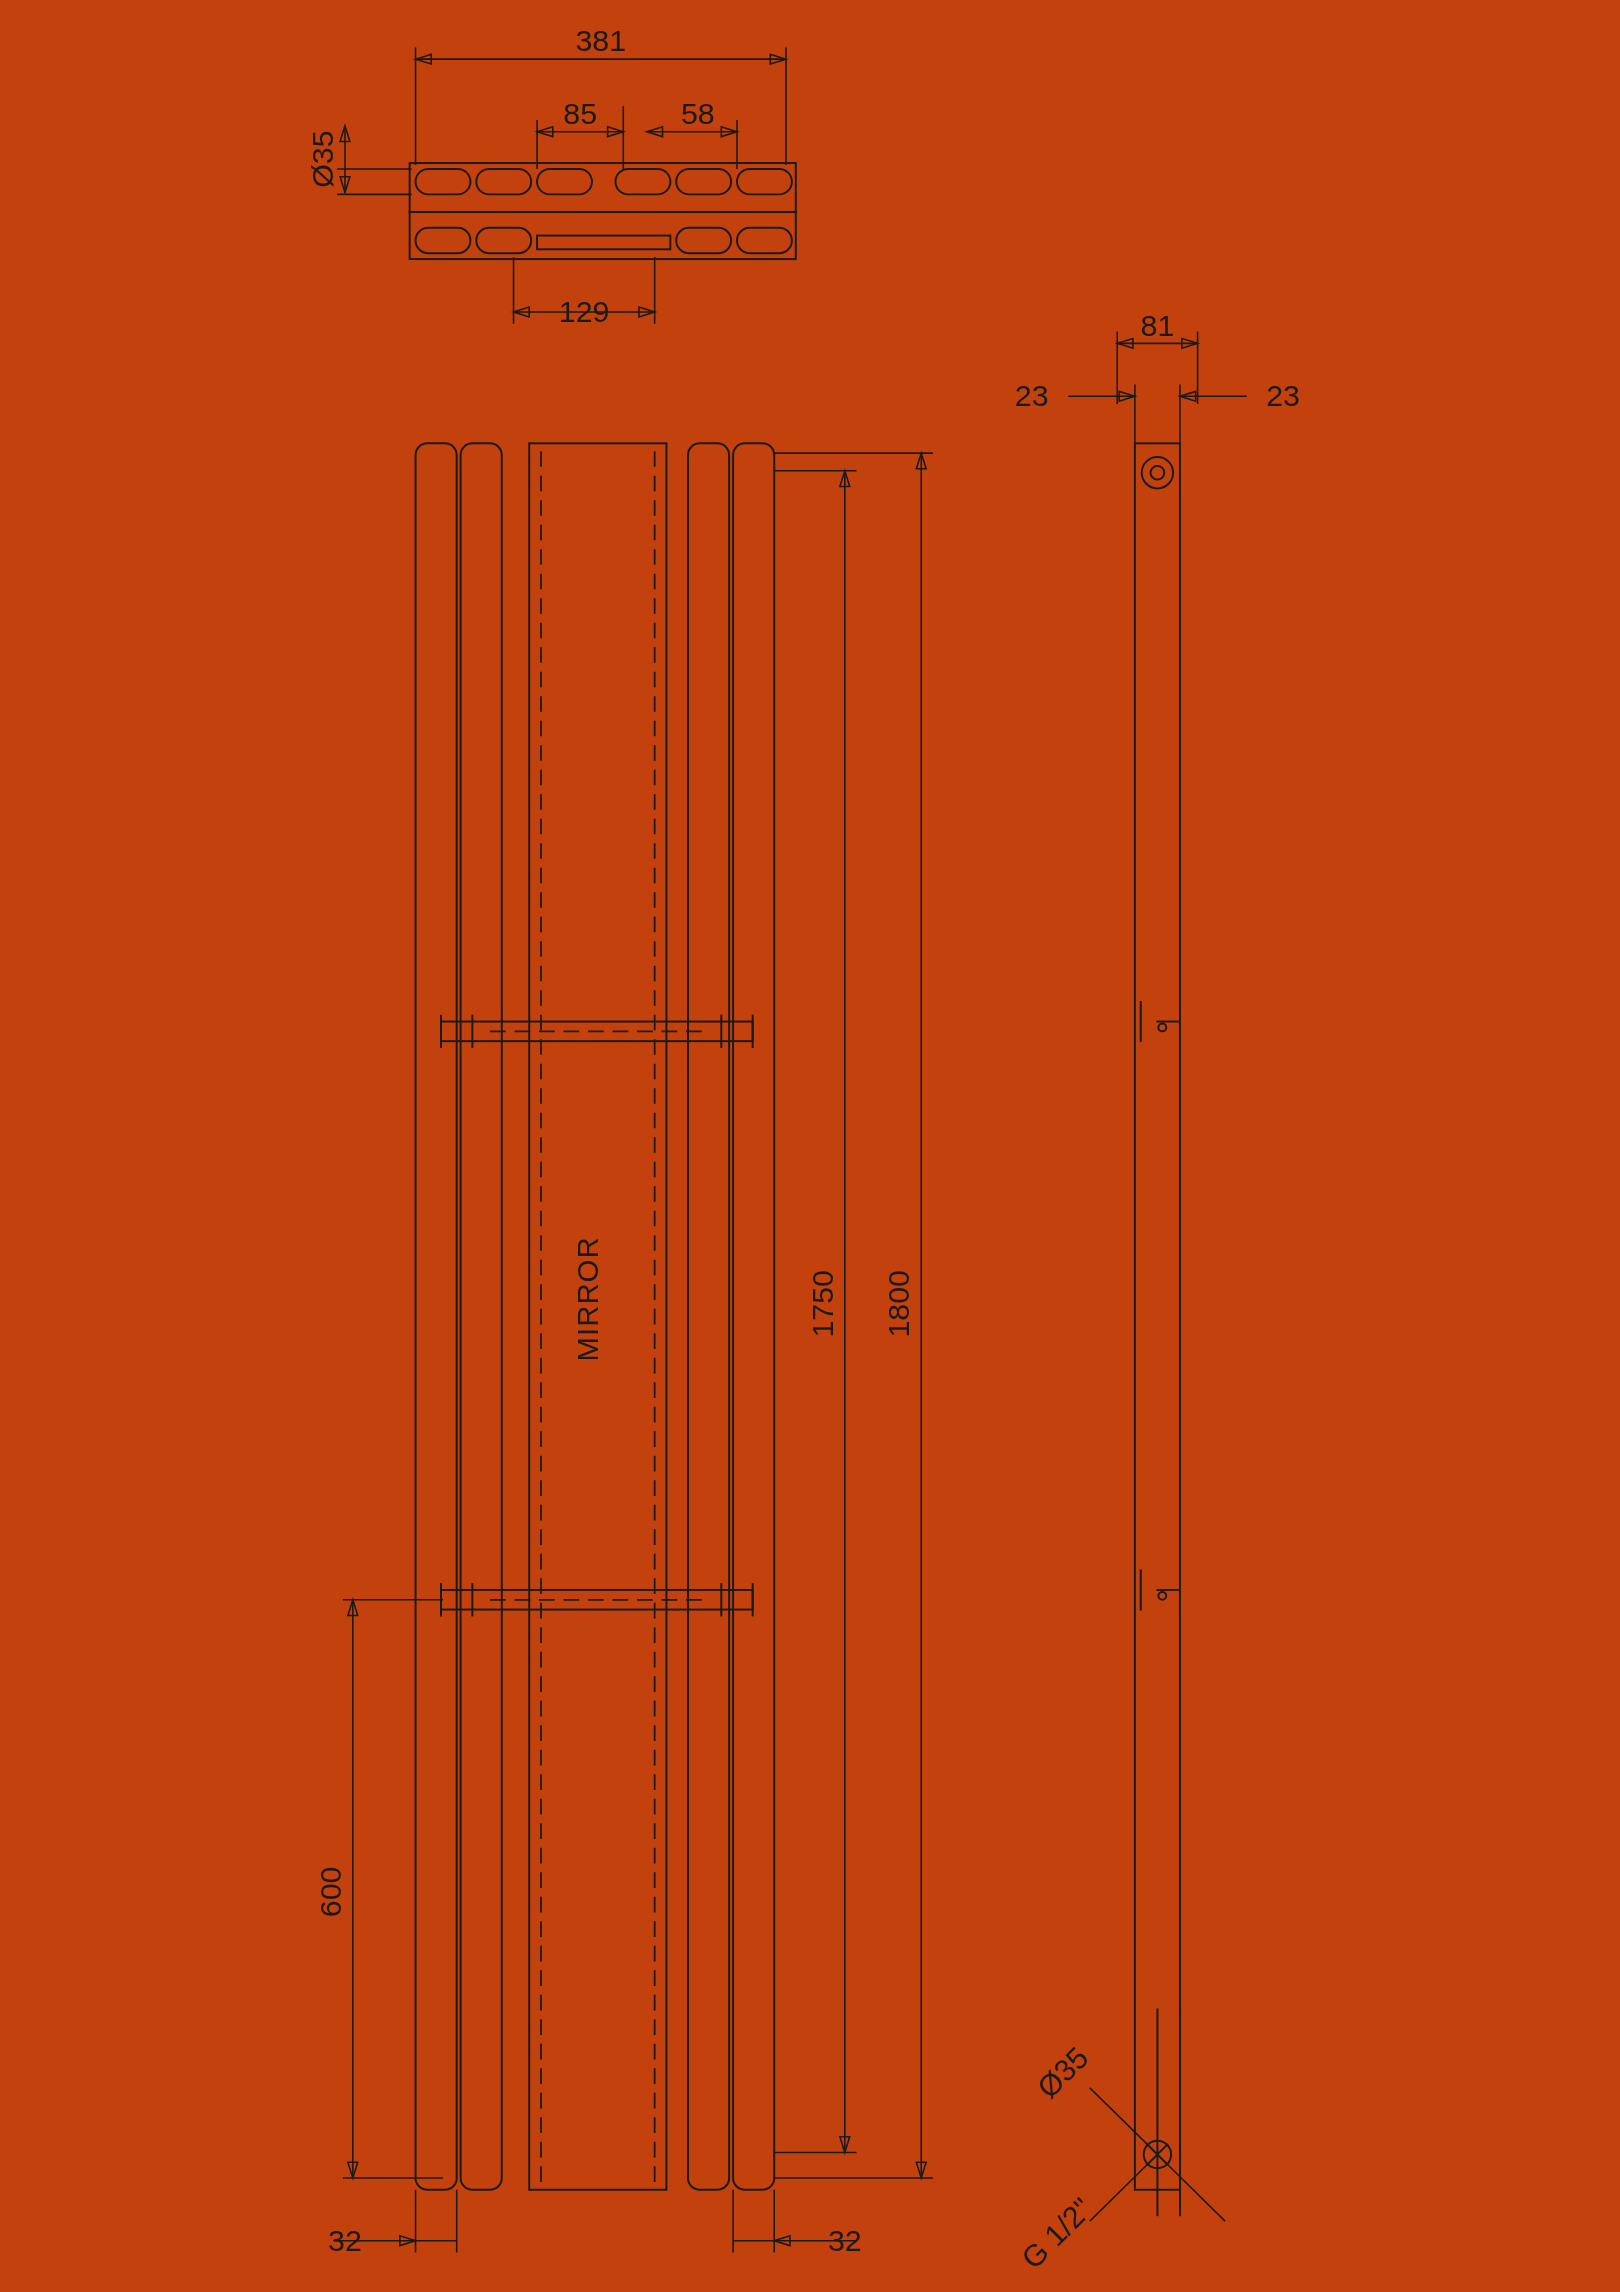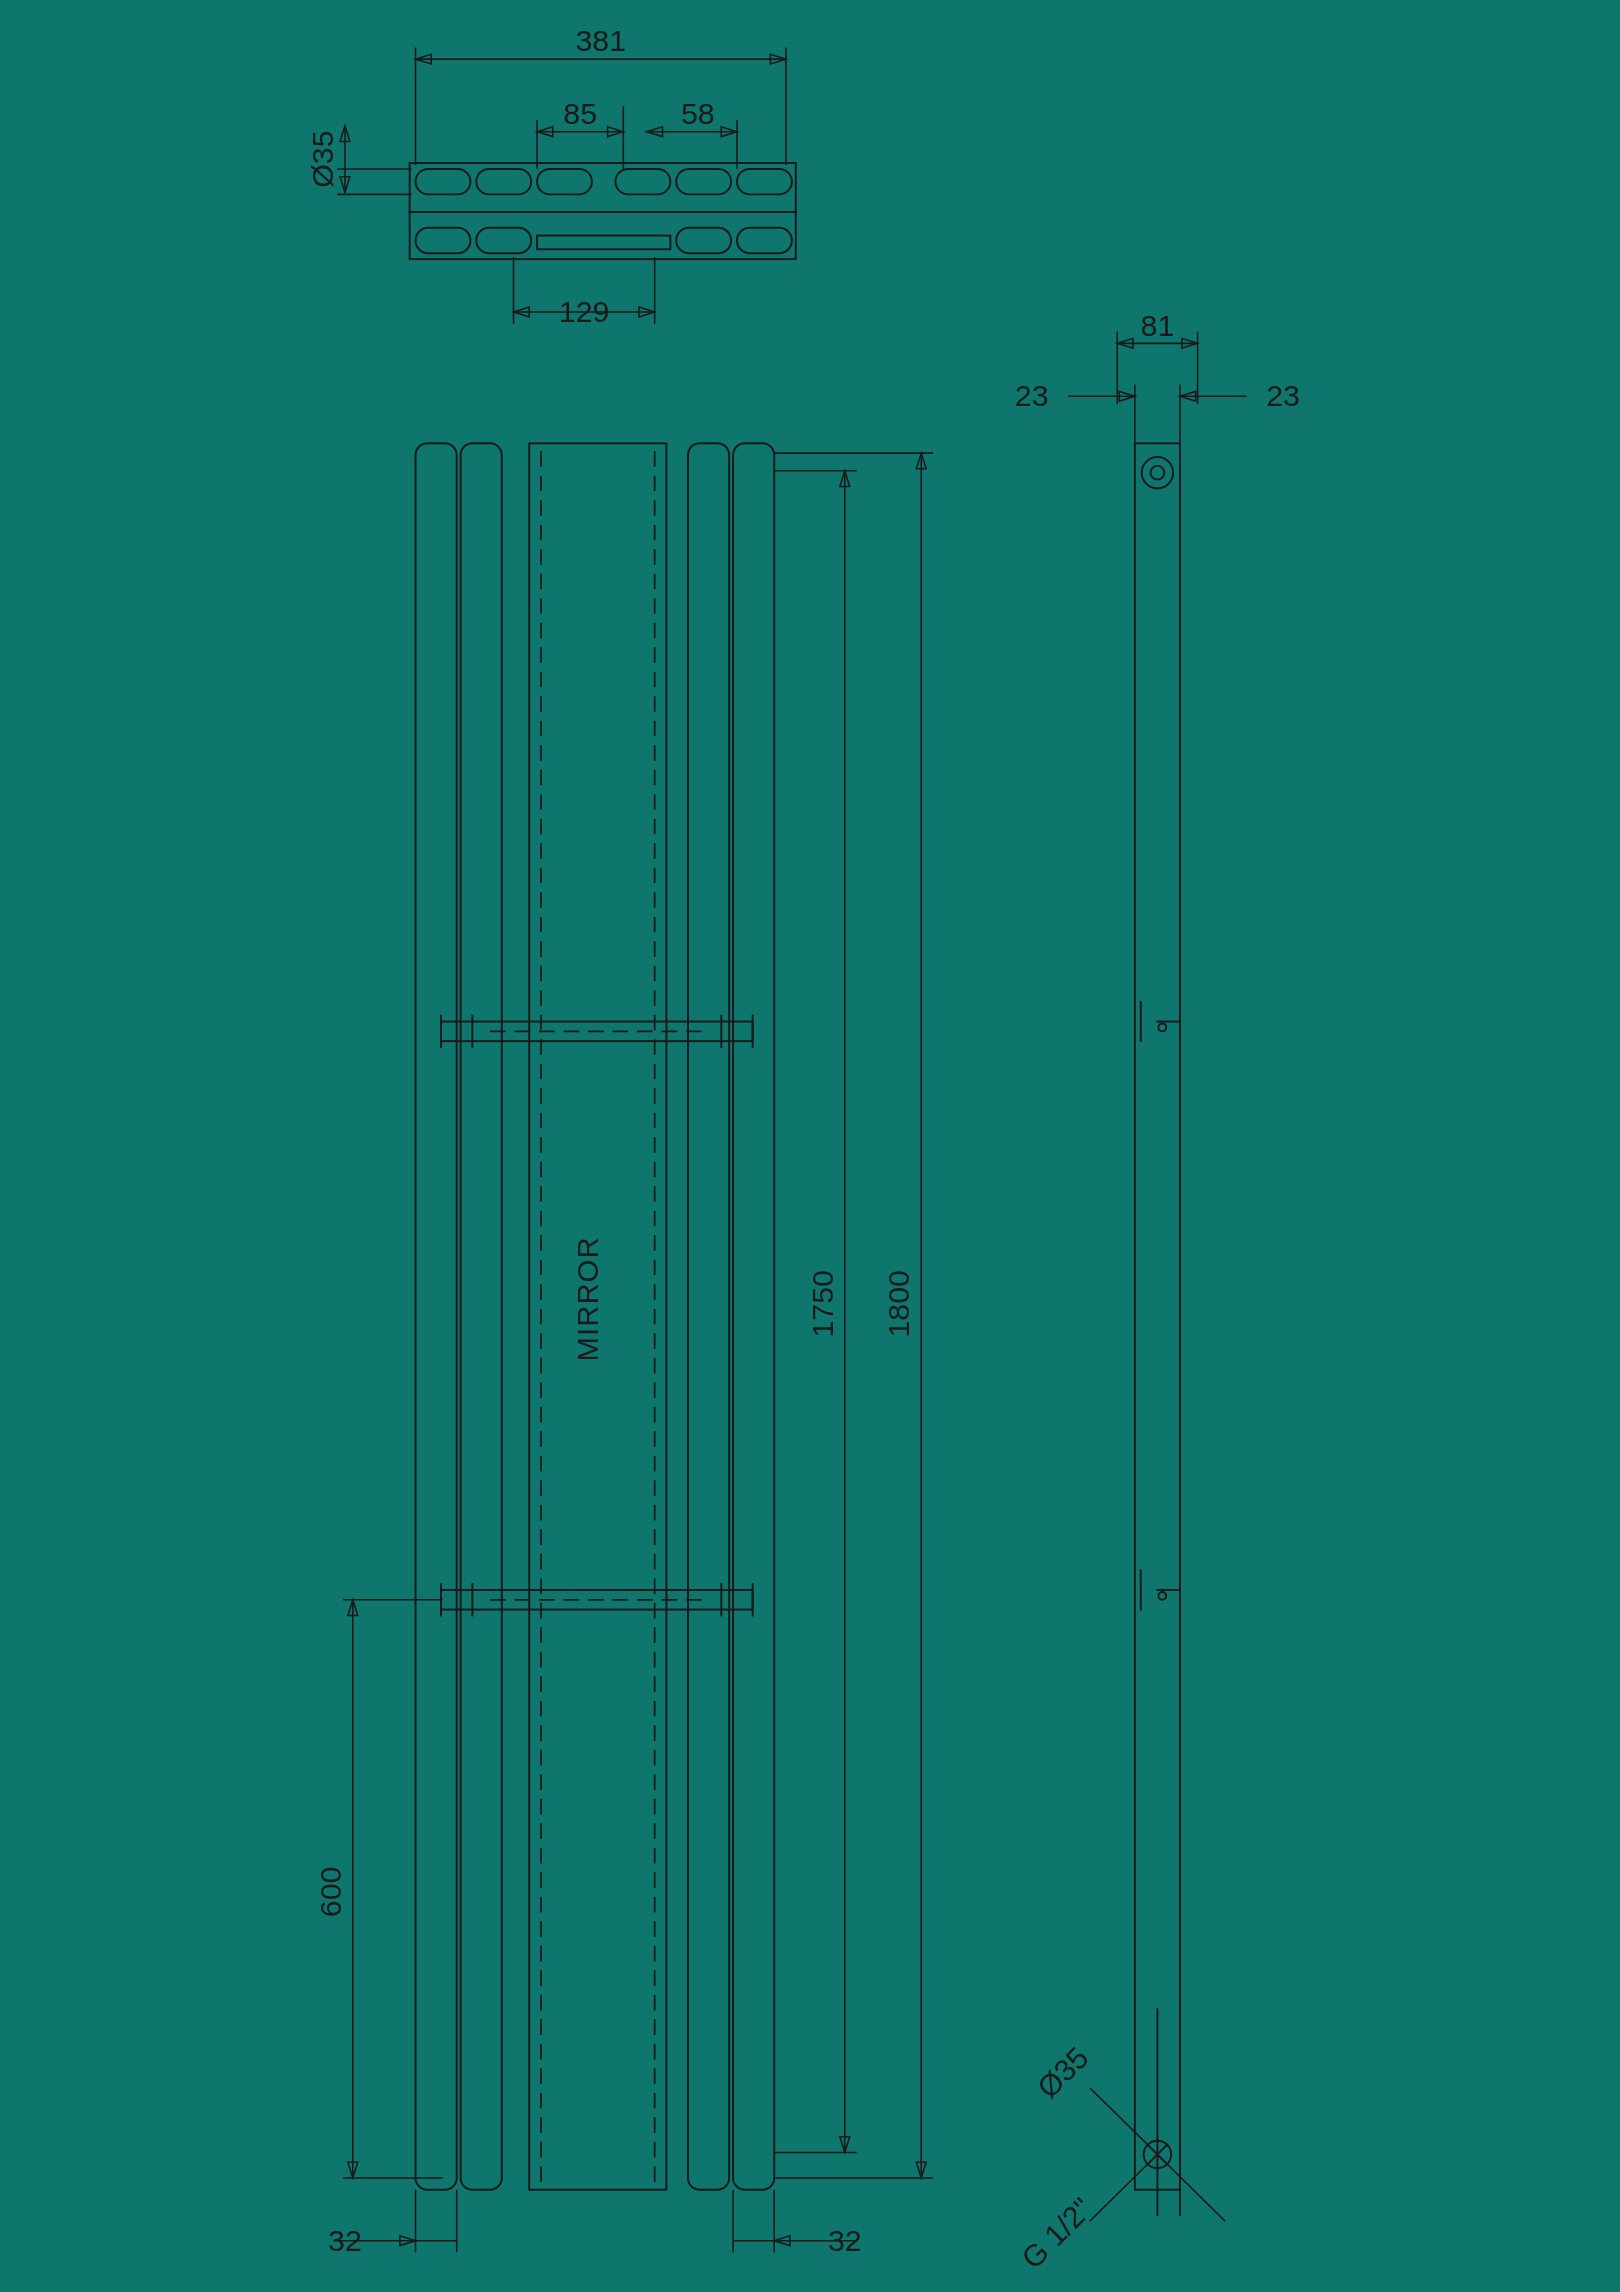--- a/index.html
+++ b/index.html
@@ -8,21 +8,21 @@
     background: #ffffff;
   }
   body {
     font-family: "Liberation Sans", sans-serif;
     color: #000000;
   }
   #sheet {
     position: relative;
     width: 1620px;
     height: 2293px;
-    background: #0f766e;
+    background: #c2410c;
     overflow: hidden;
   }
   svg.drawing {
     position: absolute;
     top: 0;
     left: 0;
     width: 1620px;
     height: 2293px;
   }
   .ln {

